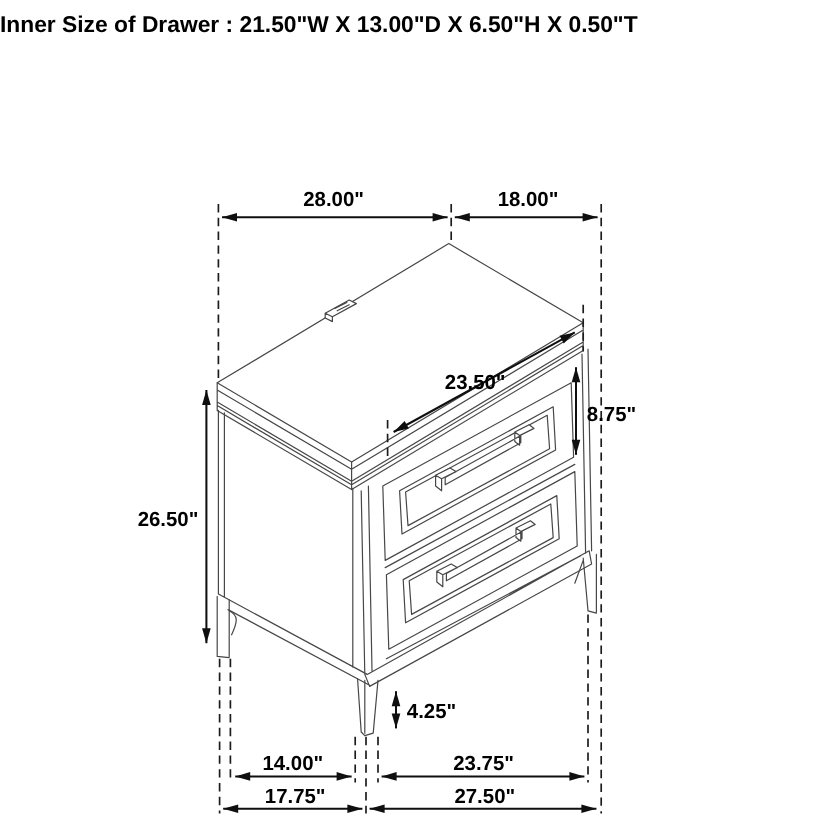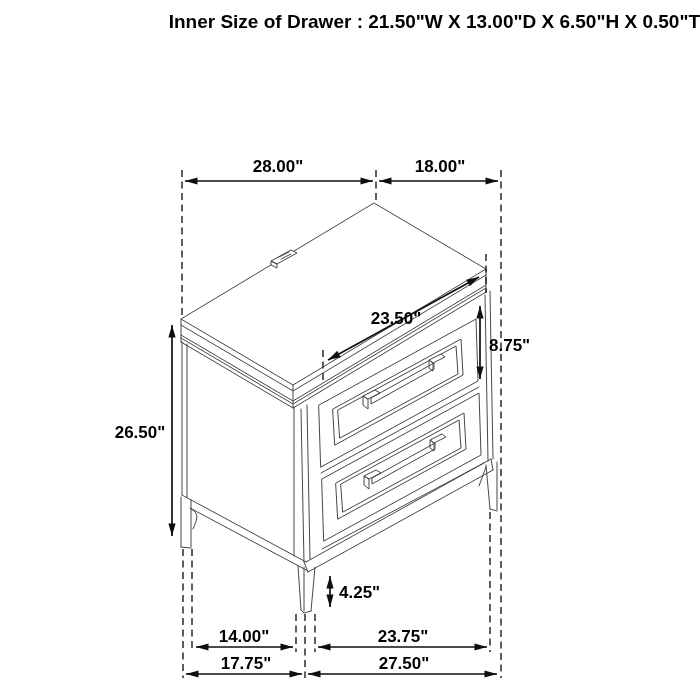--- a/index.html
+++ b/index.html
@@ -1,18 +1,18 @@
 <!DOCTYPE html>
 <html><head>
 <meta charset="utf-8">
 <style>
   html,body{margin:0;padding:0;background:#ffffff}
   .stage{position:relative;width:700px;height:700px;background:#ffffff;
          font-family:"Liberation Sans",sans-serif;overflow:hidden}
-  .sheet-title{position:absolute;top:11px;left:0;width:700px;text-align:right;
+  .sheet-title{position:absolute;top:11px;left:0;width:700px;text-align:left;
          font-size:19px;font-weight:bold;color:#000;white-space:nowrap}
   svg{position:absolute;top:0;left:0}
   .f  {fill:none;stroke:#474747;stroke-width:1;stroke-linejoin:round;stroke-linecap:round}
   .fw {fill:#ffffff;stroke:#474747;stroke-width:1;stroke-linejoin:round}
   .dash{fill:none;stroke:#1c1c1c;stroke-width:1.4;stroke-dasharray:7 4.5}
   .dim{stroke:#0f0f0f;stroke-width:1.7}
   .lab{font-weight:bold;font-size:17px;fill:#000000}
   .mid{text-anchor:middle}
 </style>
 </head>

